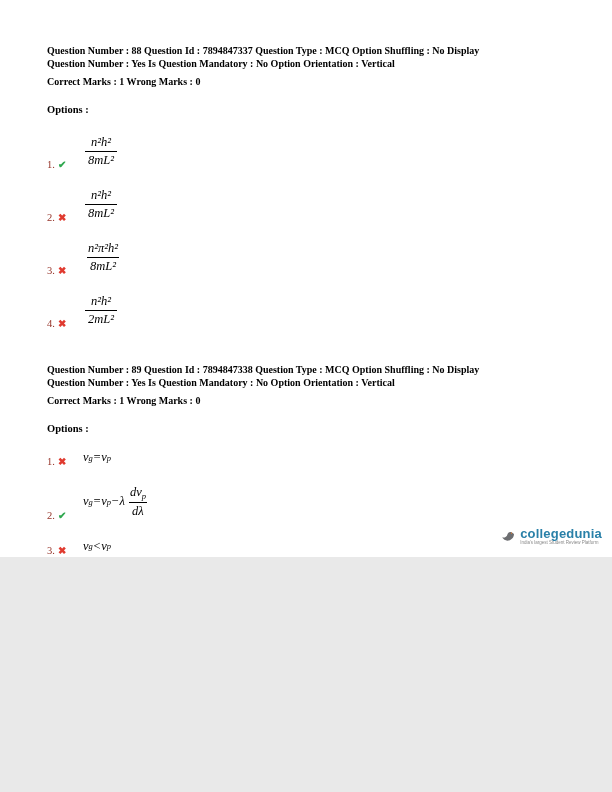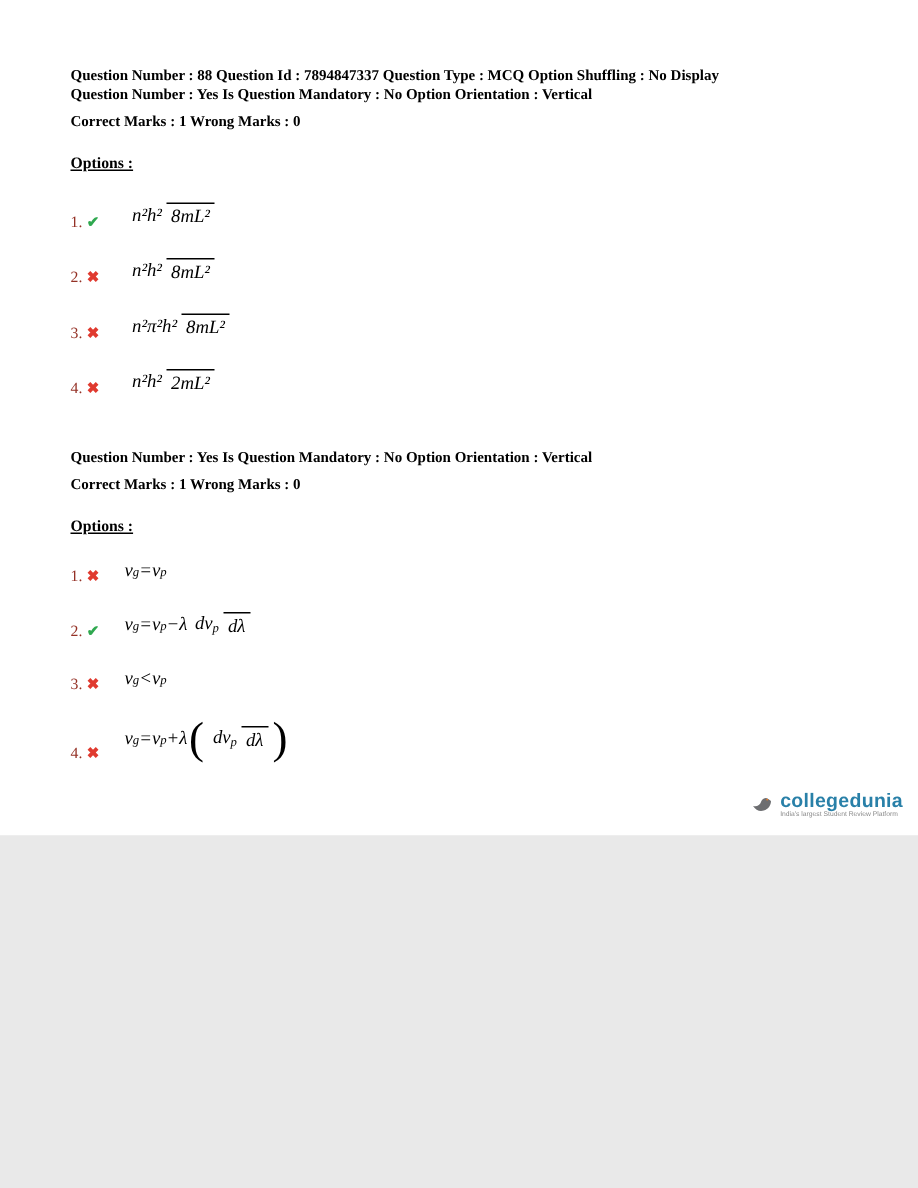--- a/index.html
+++ b/index.html
@@ -31,21 +31,20 @@
     line-height:14px;
   }
   .q-text.telugu {
     font-size:11px;
     margin-top:13px;
   }
   .options-label {
     font-weight:bold;
     font-size:10.5px;
     margin-top:16px;
-    text-decoration:underline;
   }
   .option-row {
     display:flex;
     align-items:flex-end;
     margin-top:16px;
   }
   .option-row.tall { margin-top:20px; }
   .opt-no {
     display:flex;
     align-items:baseline;
@@ -62,21 +61,21 @@
   .mark[data-status="wrong"]   { color:#e03a2f; }
   .opt-math {
     font-style:italic;
     font-size:12.5px;
     display:flex;
     align-items:center;
   }
   .opt-math sub { font-size:0.68em; vertical-align:-0.3em; font-style:italic; }
   .frac {
     display:inline-flex;
-    flex-direction:row;
+    flex-direction:column;
     align-items:center;
     text-align:center;
     margin:0 2px;
   }
   .frac .num { display:block; padding:0 3px 1px; }
   .frac .den { display:block; border-top:0.8px solid #000; padding:1px 3px 0; }
   .paren {
     font-style:normal;
     font-weight:300;
     font-size:240%;
@@ -157,20 +156,21 @@
       <span class="opt-math">
           <span class="frac">
             <span class="num"><span>n²h²</span></span>
             <span class="den"><span>2mL²</span></span>
           </span>
         </span>
     </div>
   </section>
 
   <section class="question">
+    <div class="q-header">Question Number : 89 Question Id : 7894847338 Question Type : MCQ Option Shuffling : No Display</div>
     <div class="q-header">Question Number : Yes Is Question Mandatory : No Option Orientation : Vertical</div>
     <div class="q-marks">Correct Marks : 1 Wrong Marks : 0</div>
     <div class="options-label">Options :</div>
 
     <div class="option-row">
       <span class="opt-no">
         <span>1.</span>
         <span class="mark" data-status="wrong">✖</span>
       </span>
       <span class="opt-math">

